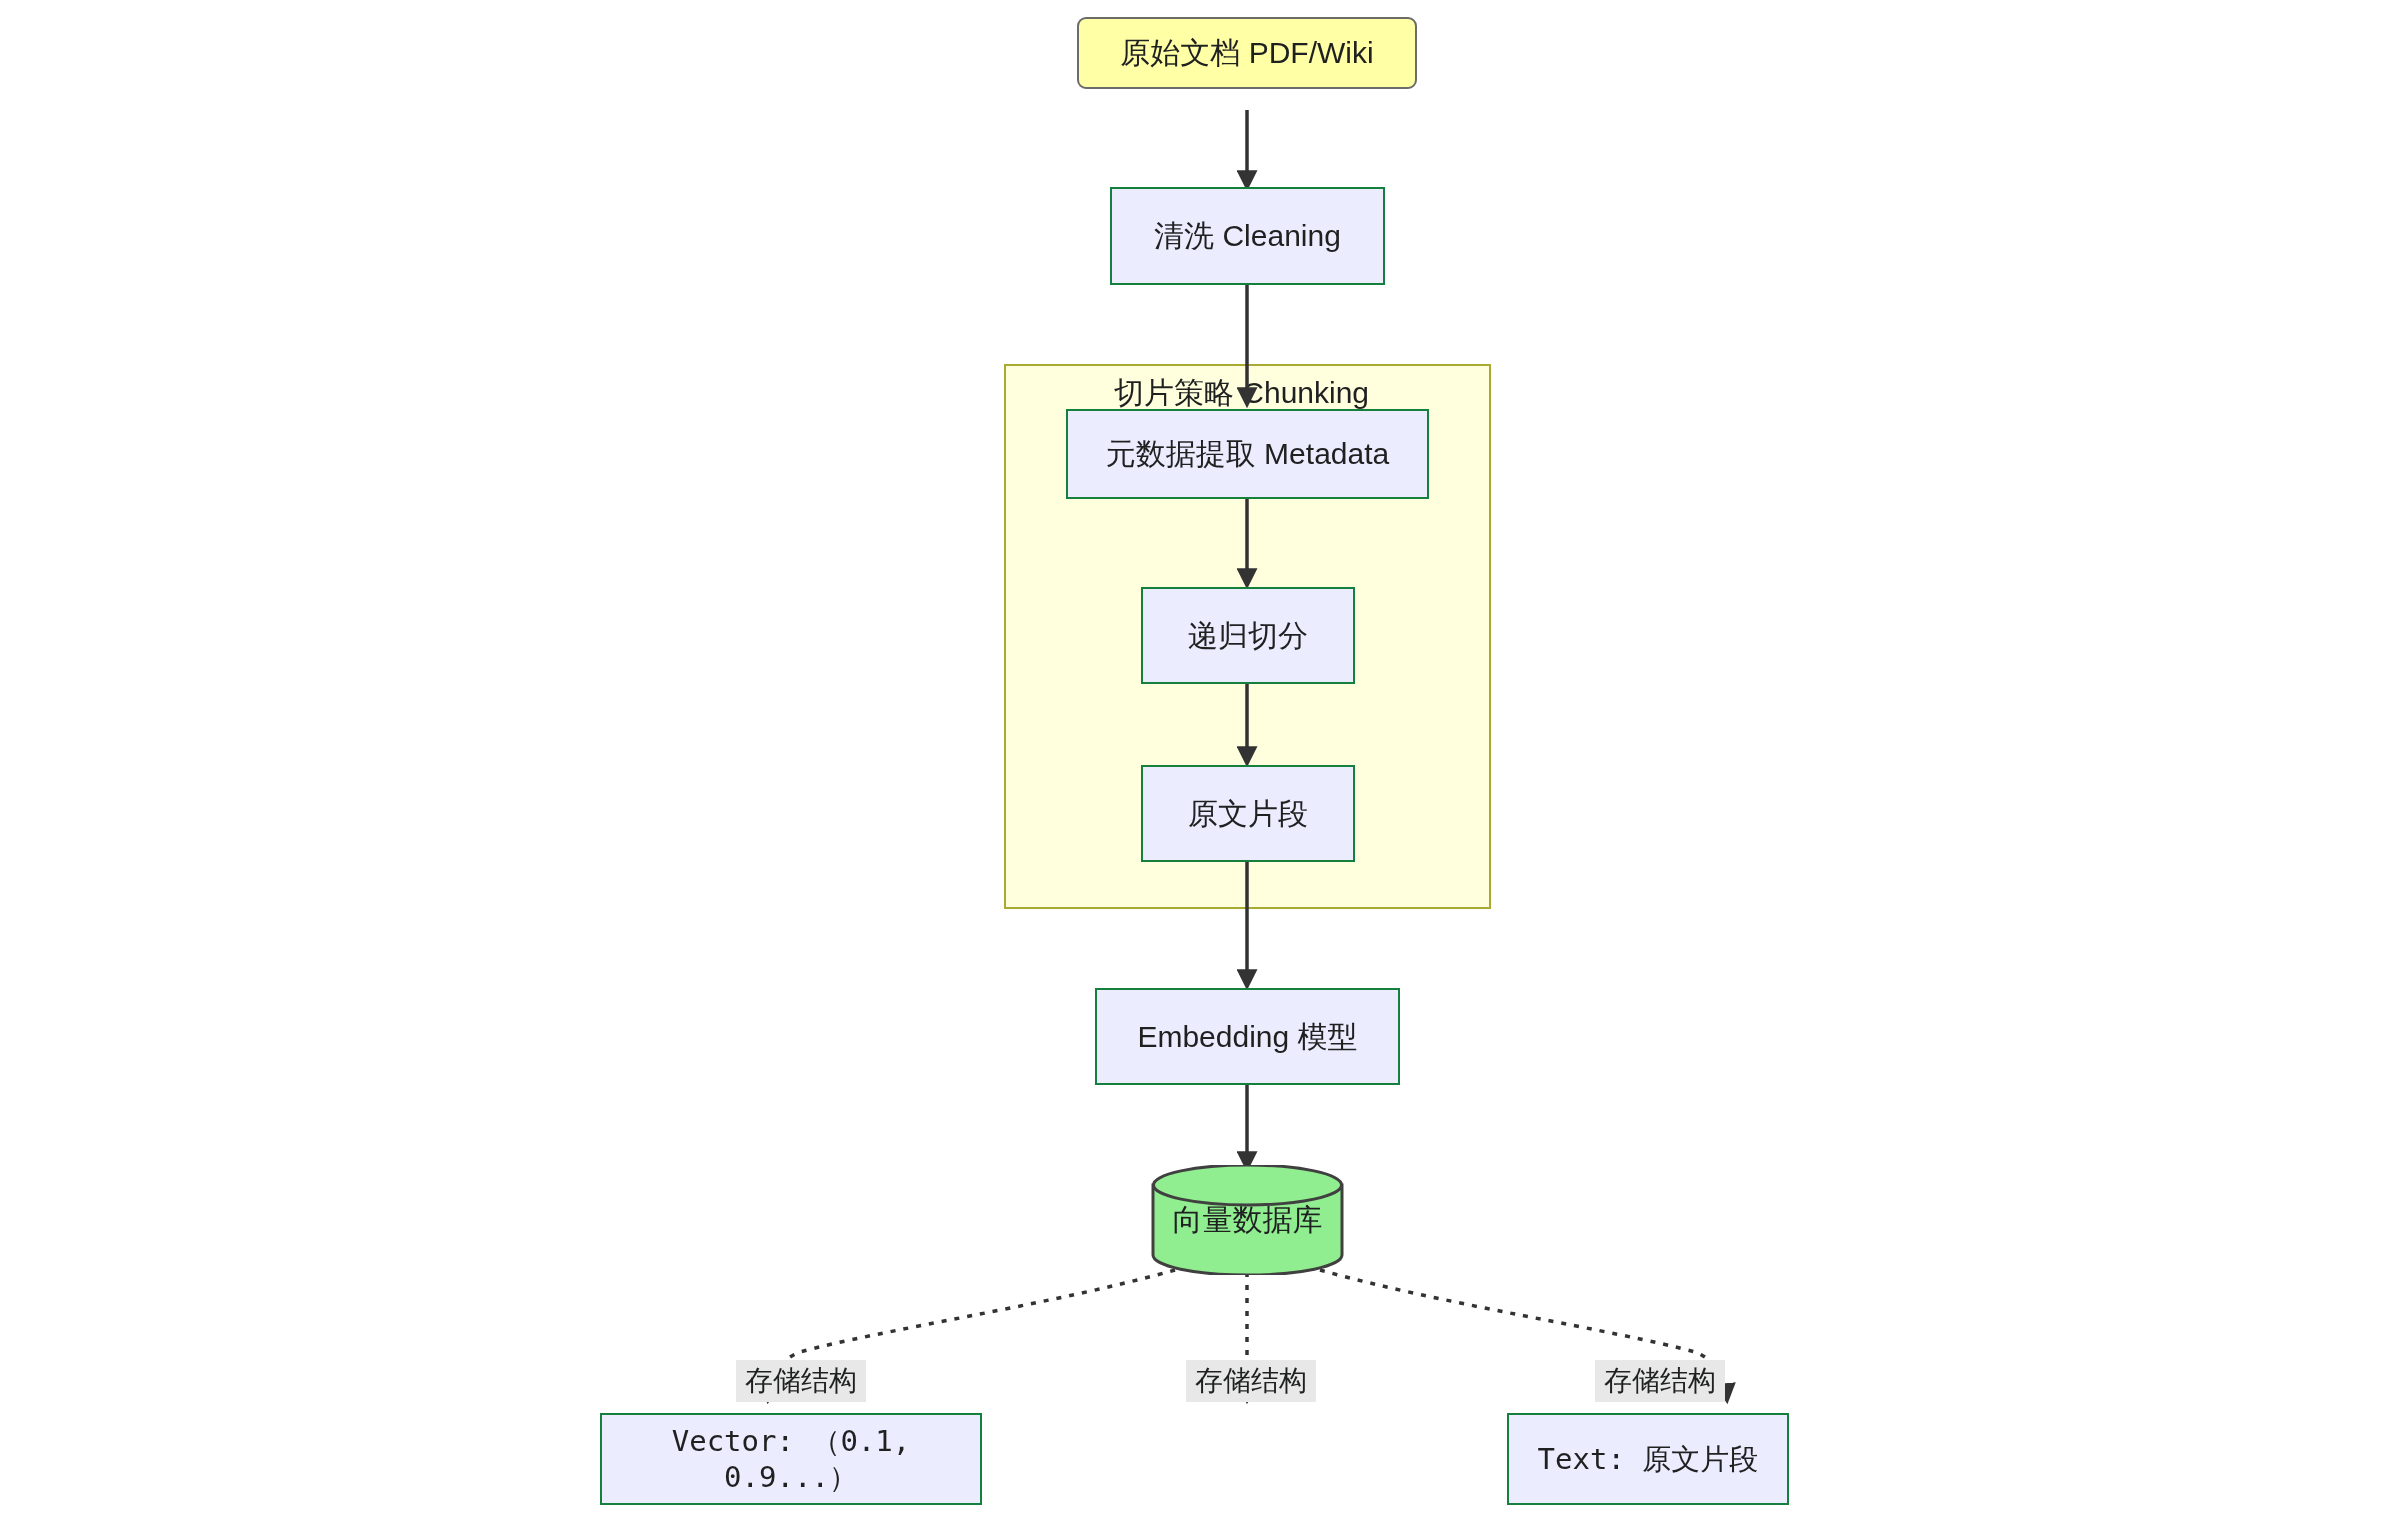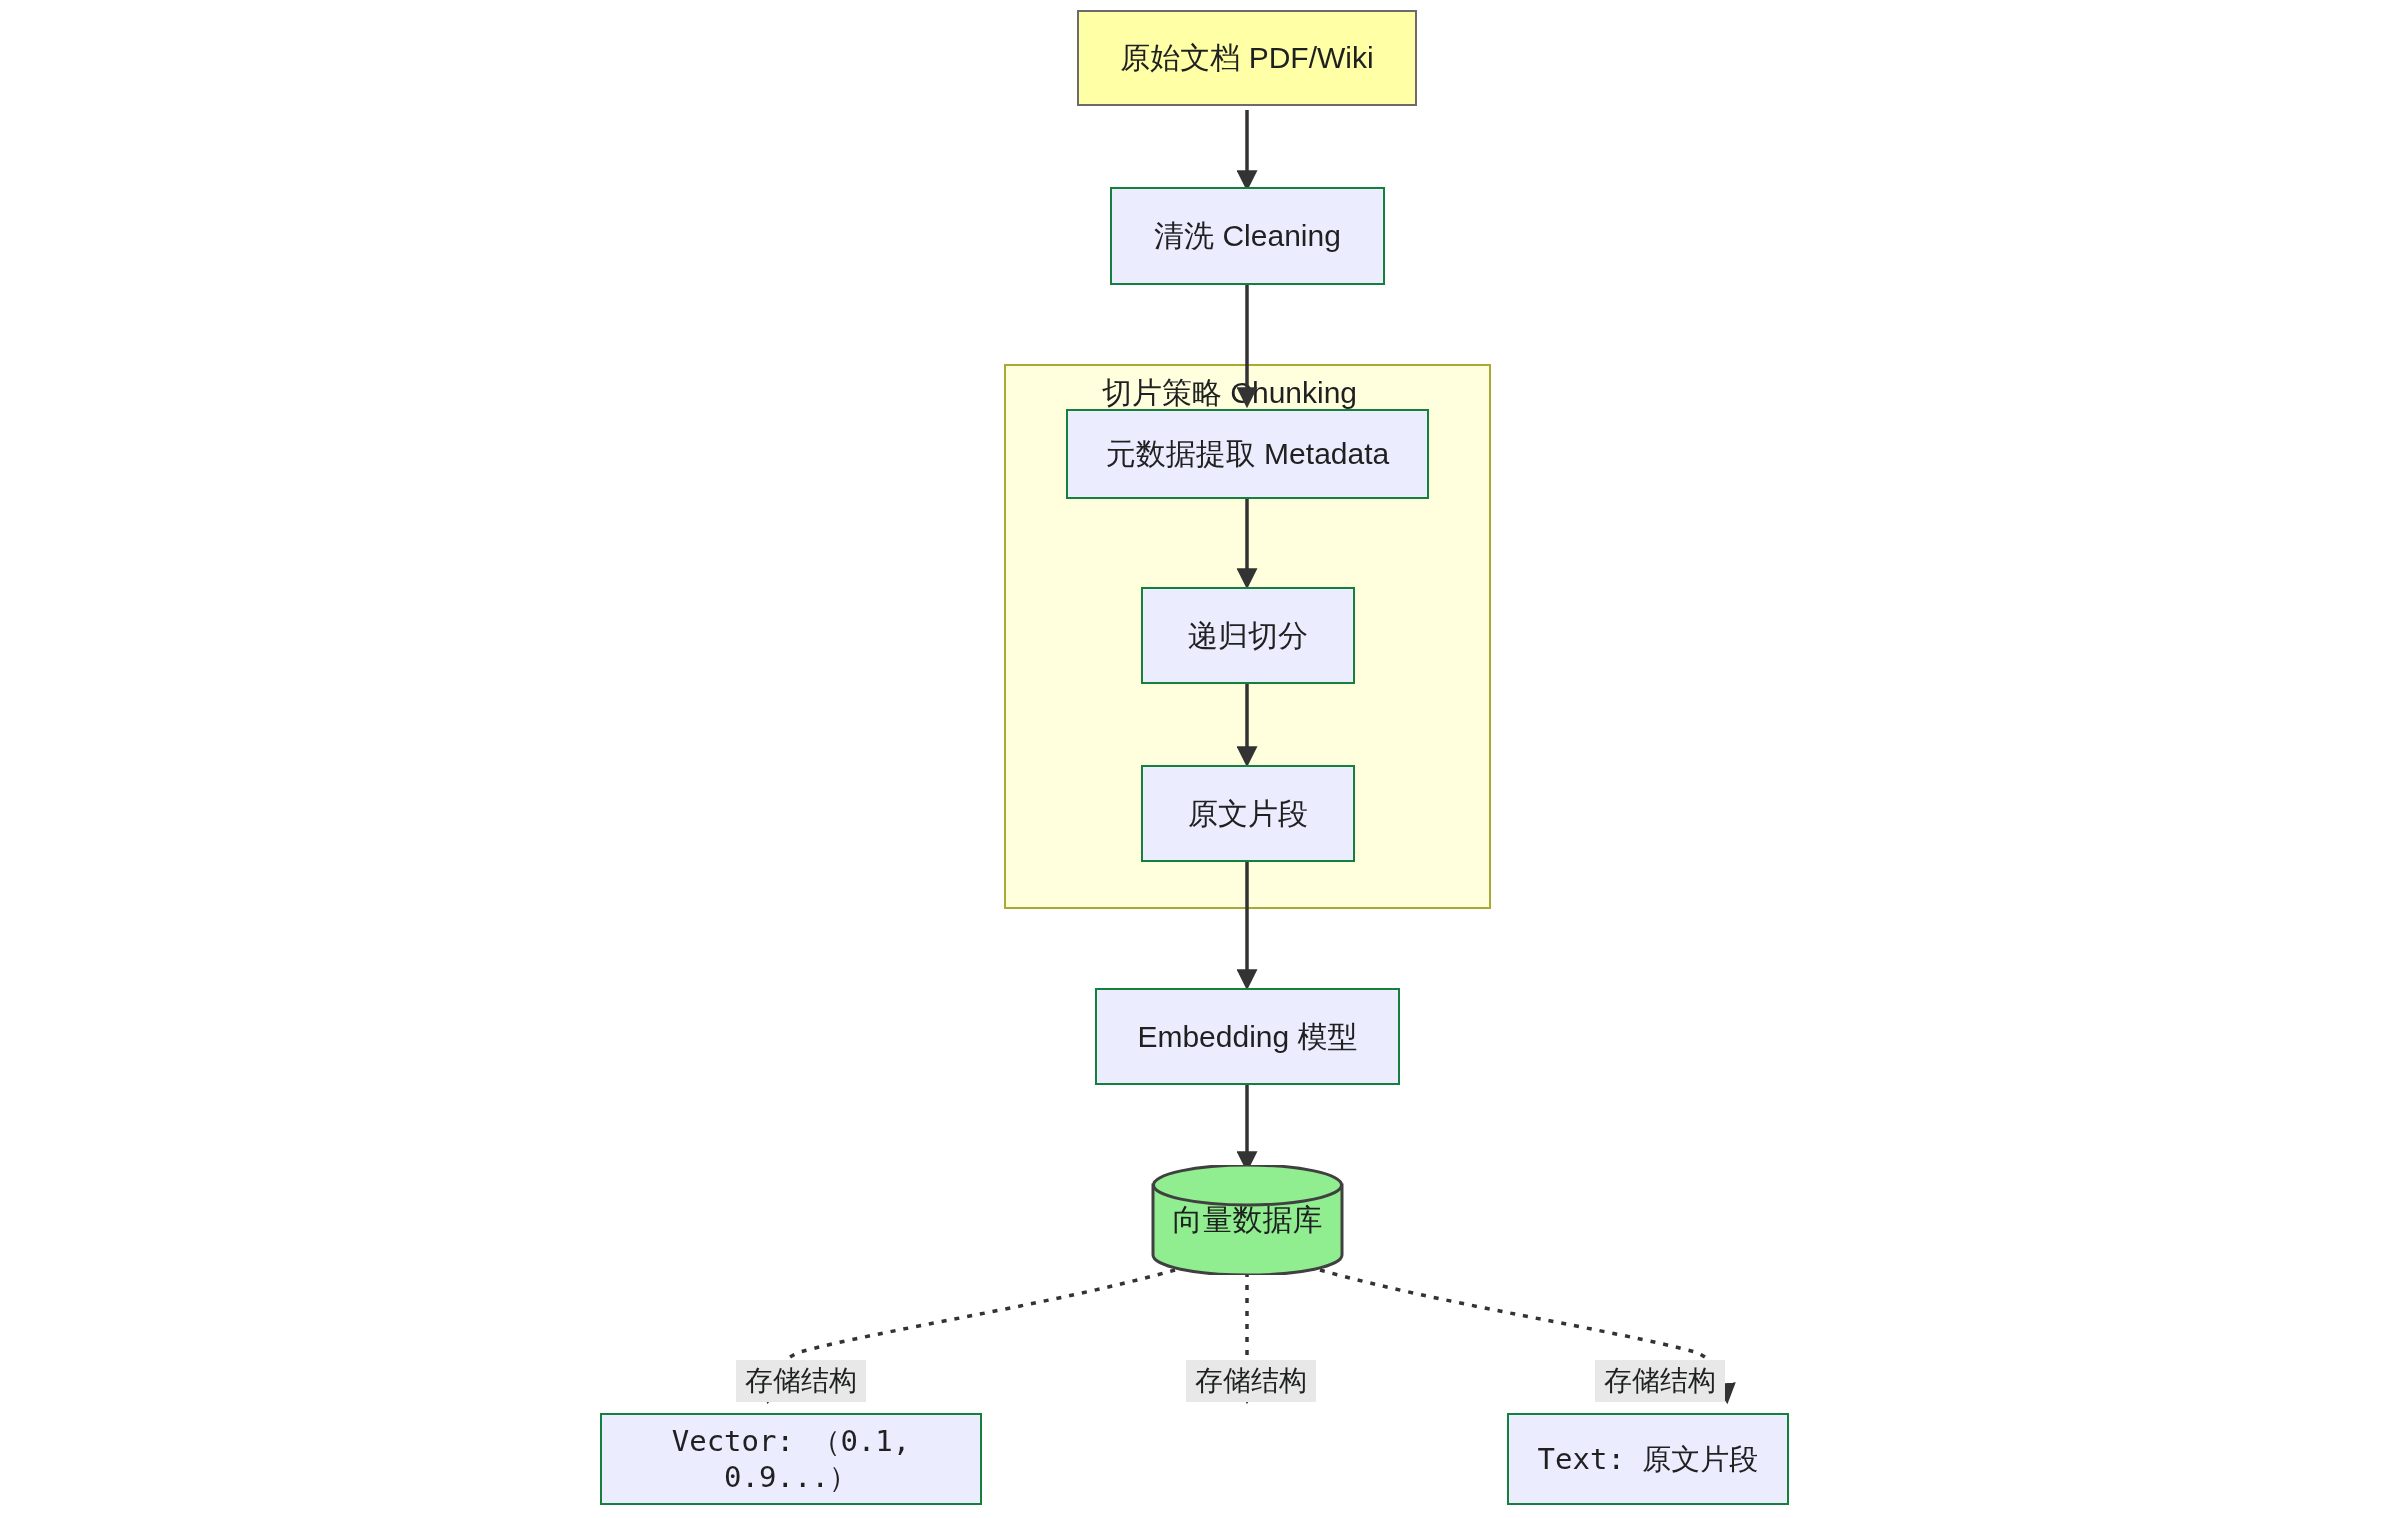--- a/index.html
+++ b/index.html
@@ -85,21 +85,21 @@
     text-align: center;
     margin-top: 20px;
   }
 </style>
 </head>
 <body>
 
 <div id="canvas">
 
   <div class="subgraph" style="left:1004px; top:364px; width:487px; height:545px;"></div>
-  <div class="subgraph-title" style="left:1004px; top:373px; width:451px;">切片策略 Chunking</div>
+  <div class="subgraph-title" style="left:1004px; top:373px; width:451px;padding-left:12px;">切片策略 Chunking</div>
 
   <svg class="edges" viewBox="0 0 2386 1518">
     <defs>
       <marker id="arrow" viewBox="0 0 10 10" refX="8" refY="5" markerWidth="6" markerHeight="6" orient="auto-start-reverse">
         <path d="M 0 0 L 10 5 L 0 10 z" fill="#333333"></path>
       </marker>
     </defs>
 
     <path d="M 1247 110 L 1247 187" stroke="#333333" stroke-width="3.5" fill="none" marker-end="url(#arrow)"></path>
 
@@ -113,21 +113,21 @@
 
     <path d="M 1247 1085 L 1247 1168" stroke="#333333" stroke-width="3.5" fill="none" marker-end="url(#arrow)"></path>
 
     <path d="M 1175 1270 C 1050 1305, 880 1330, 800 1352 C 778 1360, 770 1380, 768 1400" stroke="#333333" stroke-width="3.5" fill="none" stroke-dasharray="5,8" marker-end="url(#arrow)"></path>
 
     <path d="M 1247 1272 L 1247 1400" stroke="#333333" stroke-width="3.5" fill="none" stroke-dasharray="5,8" marker-end="url(#arrow)"></path>
 
     <path d="M 1320 1270 C 1445 1305, 1615 1330, 1695 1352 C 1717 1360, 1725 1380, 1727 1400" stroke="#333333" stroke-width="3.5" fill="none" stroke-dasharray="5,8" marker-end="url(#arrow)"></path>
   </svg>
 
-  <div class="node node-start" style="left:1077px; top:10px; width:340px; height:96px;">原始文档 PDF/Wiki</div>
+  <div class="node node-start" style="left:1077px; top:17px; width:340px; height:72px;border-radius:9px;">原始文档 PDF/Wiki</div>
 
   <div class="node node-proc" style="left:1110px; top:187px; width:275px; height:98px;">清洗 Cleaning</div>
 
   <div class="node node-proc" style="left:1141px; top:587px; width:214px; height:97px;">递归切分</div>
 
   <div class="node node-proc" style="left:1066px; top:409px; width:363px; height:90px;">元数据提取 Metadata</div>
 
   <div class="node node-proc" style="left:1141px; top:765px; width:214px; height:97px;">原文片段</div>
 
   <div class="node node-proc" style="left:1095px; top:988px; width:305px; height:97px;">Embedding 模型</div>

